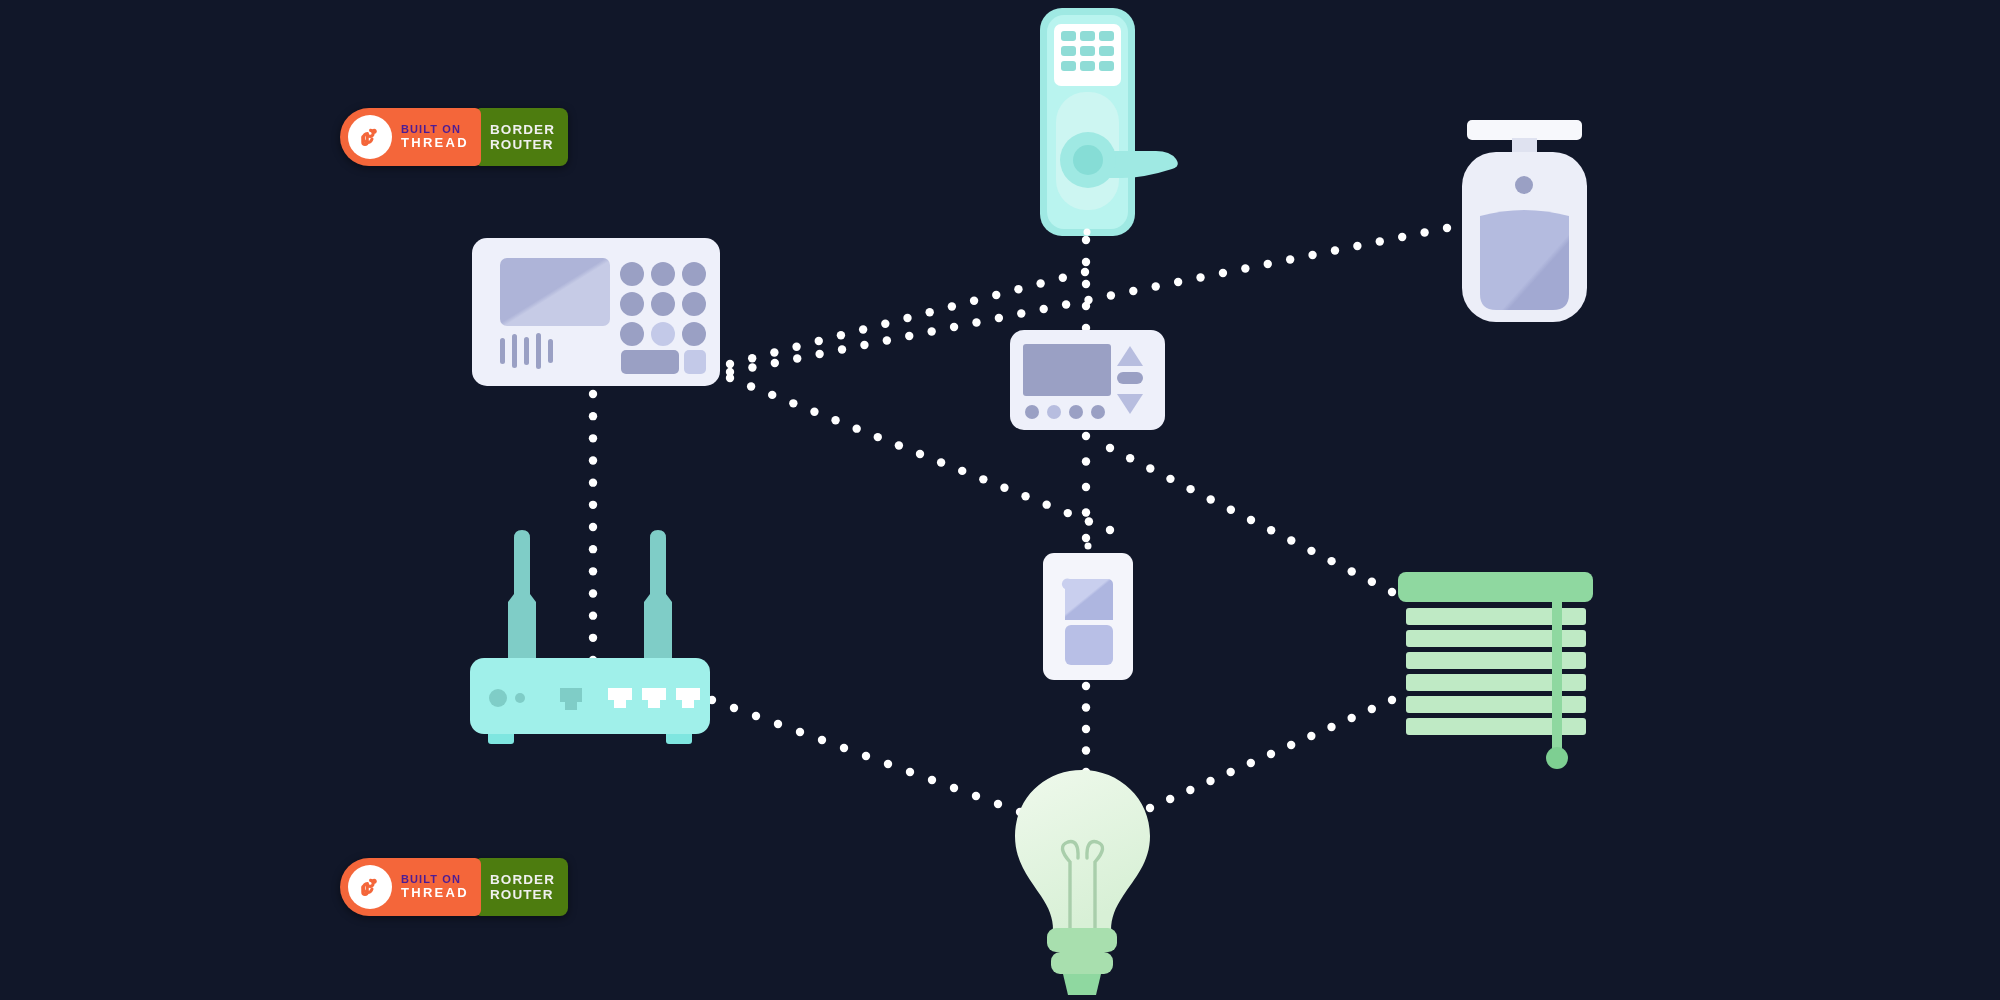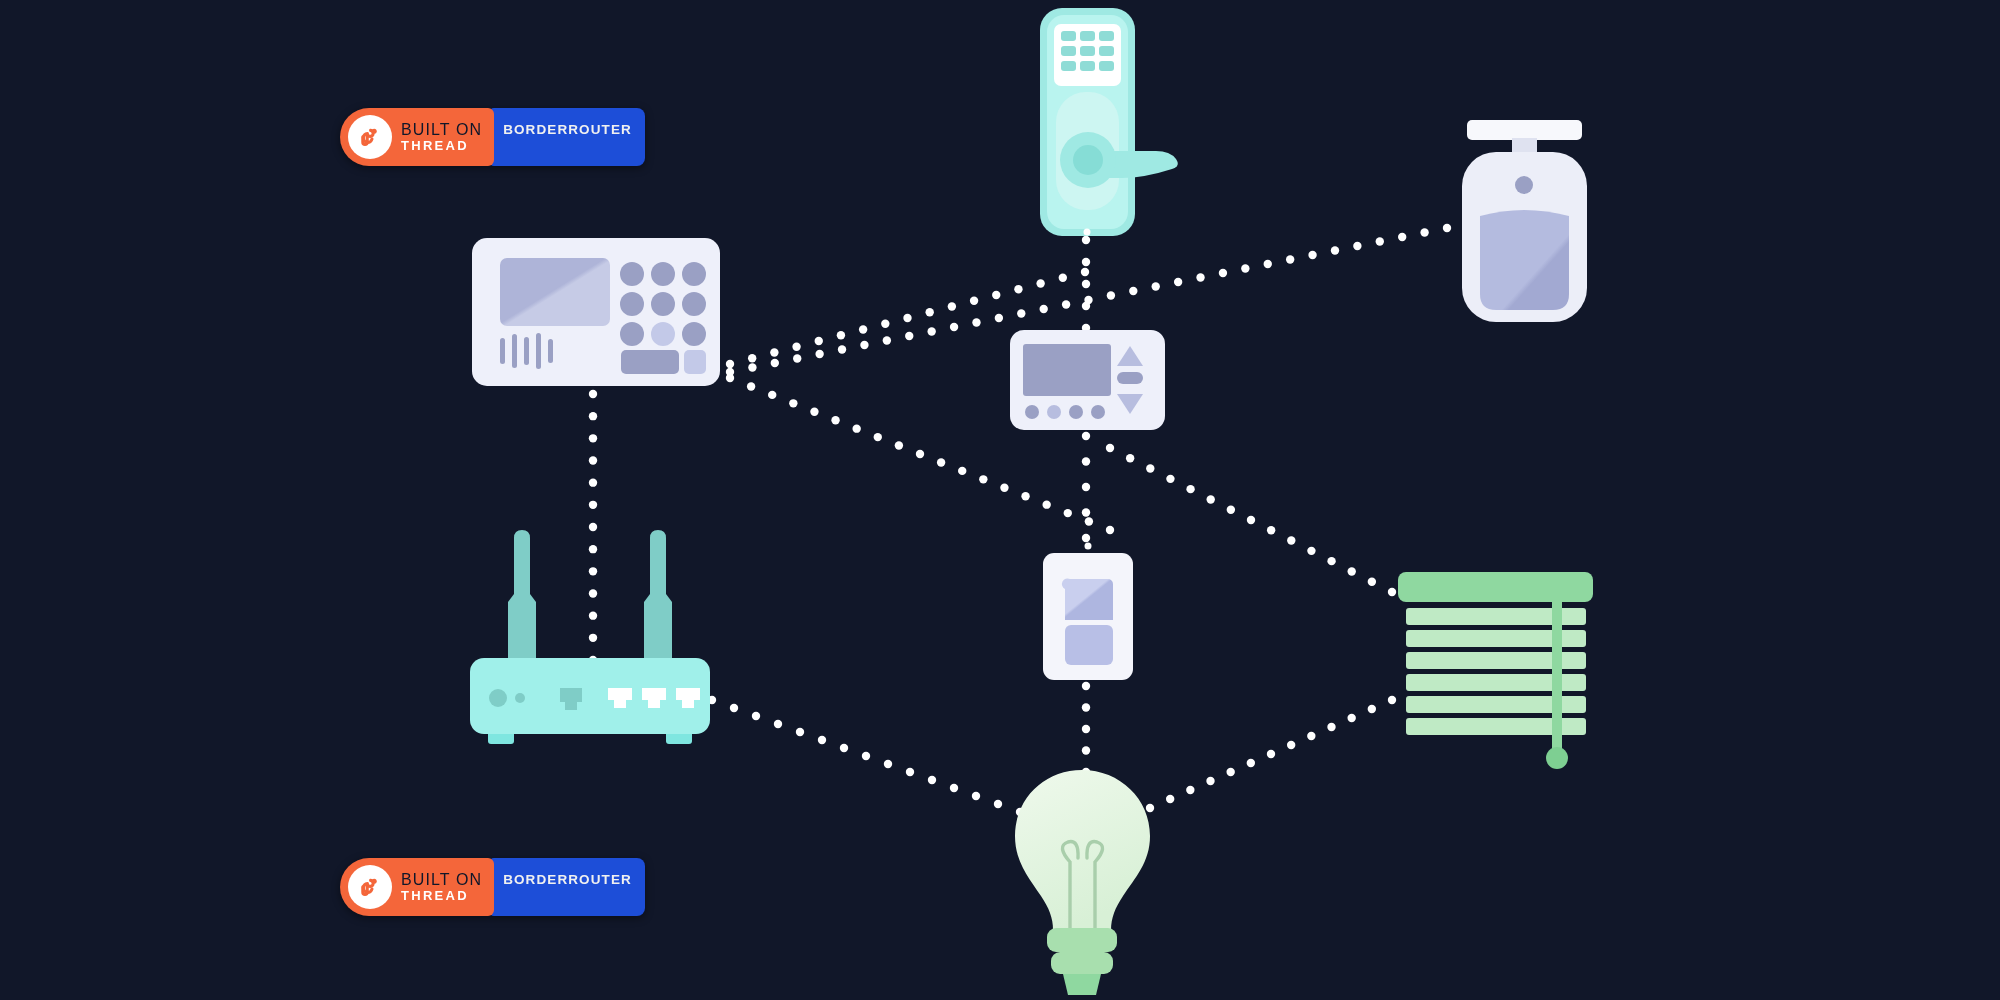--- a/index.html
+++ b/index.html
@@ -31,25 +31,25 @@
   }
   .badge .logo{
     width:44px; height:44px; border-radius:50%;
     background:#ffffff;
     display:flex; align-items:center; justify-content:center;
     flex:0 0 auto;
     margin-right:9px;
   }
   .badge .logo svg{ display:block; }
   .badge .btext{ display:flex; flex-direction:column; justify-content:center; line-height:1.06; }
-  .badge .bl1{ color:#0f172a; font-size:16px; font-weight:normal; letter-spacing:1.1px; }
+  .badge .bl1{ color:#4c1d95; font-size:11px; font-weight:bold; letter-spacing:1.1px; }
   .badge .bl2{ color:#ffffff; font-size:13px; font-weight:bold; letter-spacing:2.3px; }
   .badge .bright{
-    display:flex; flex-direction:row; justify-content:center;
-    background:#1d4ed8;
+    display:flex; flex-direction:column; justify-content:center;
+    background:#4d7c0f;
     border-radius:4px 8px 8px 4px;
     padding:14px 13px;
     margin-left:-4px;
     line-height:1.12;
   }
   .badge .br1,.badge .br2{ color:#f0f0f0; font-size:13.5px; font-weight:bold; letter-spacing:1.1px; }
 
   
   .node{ position:absolute; }
   .node svg{ display:block; overflow:visible; }

